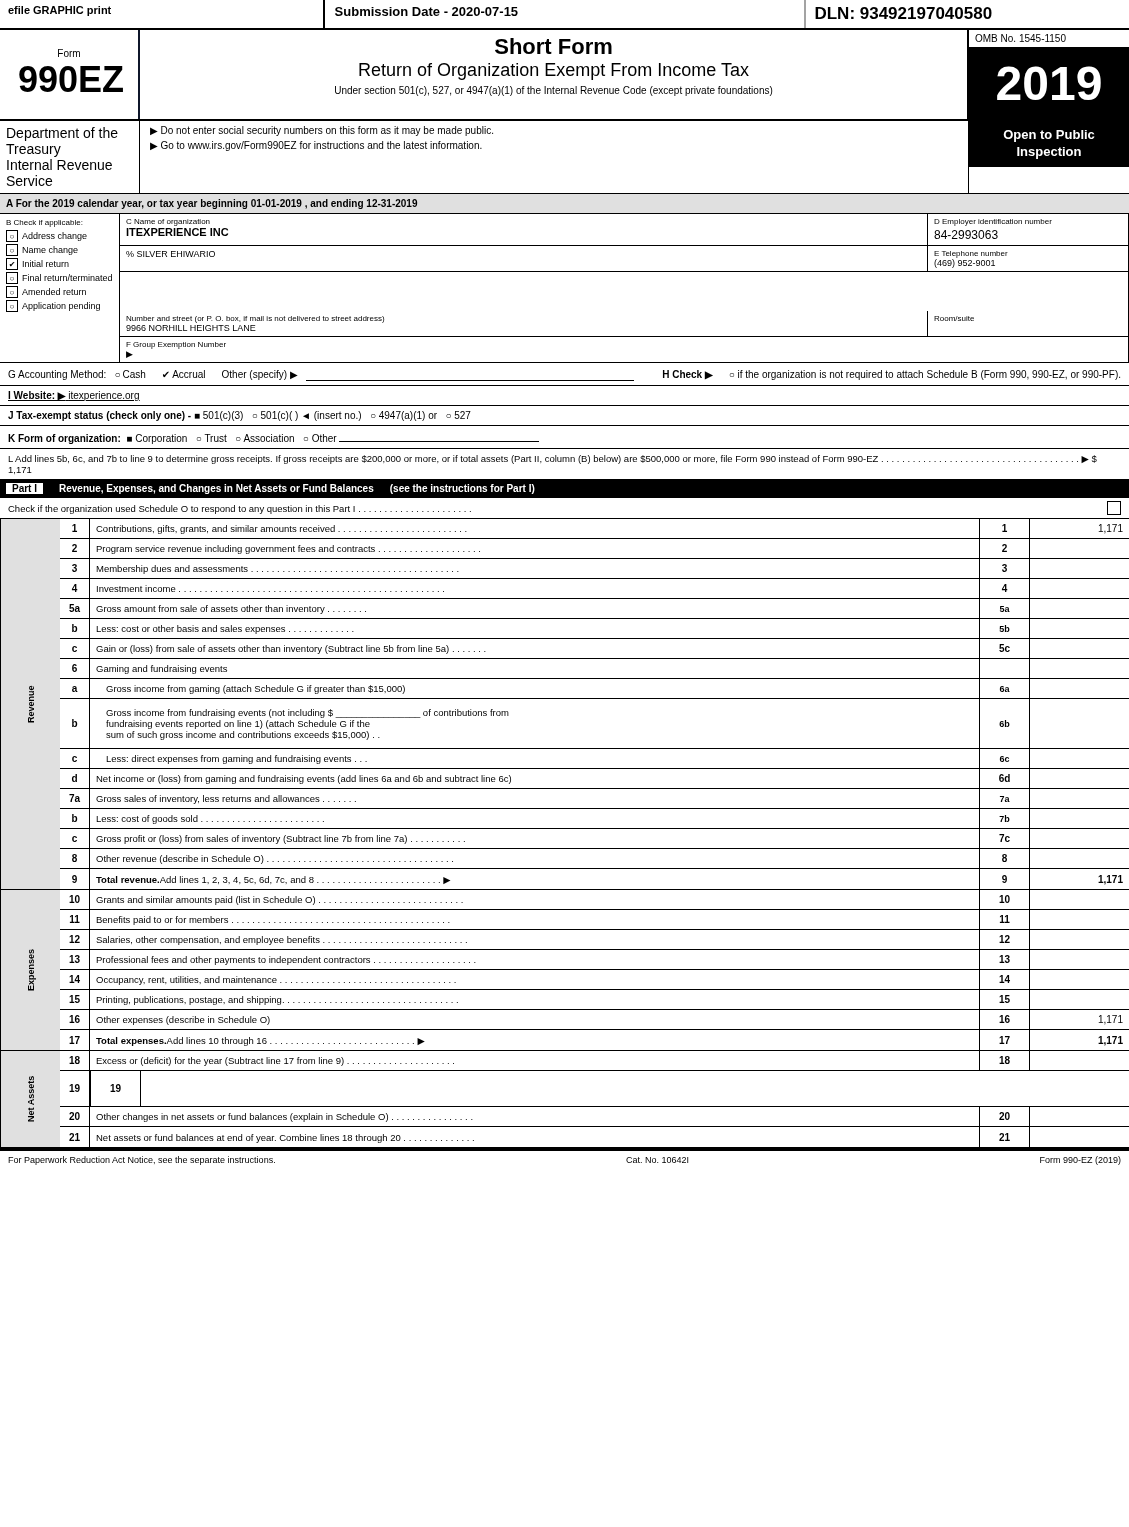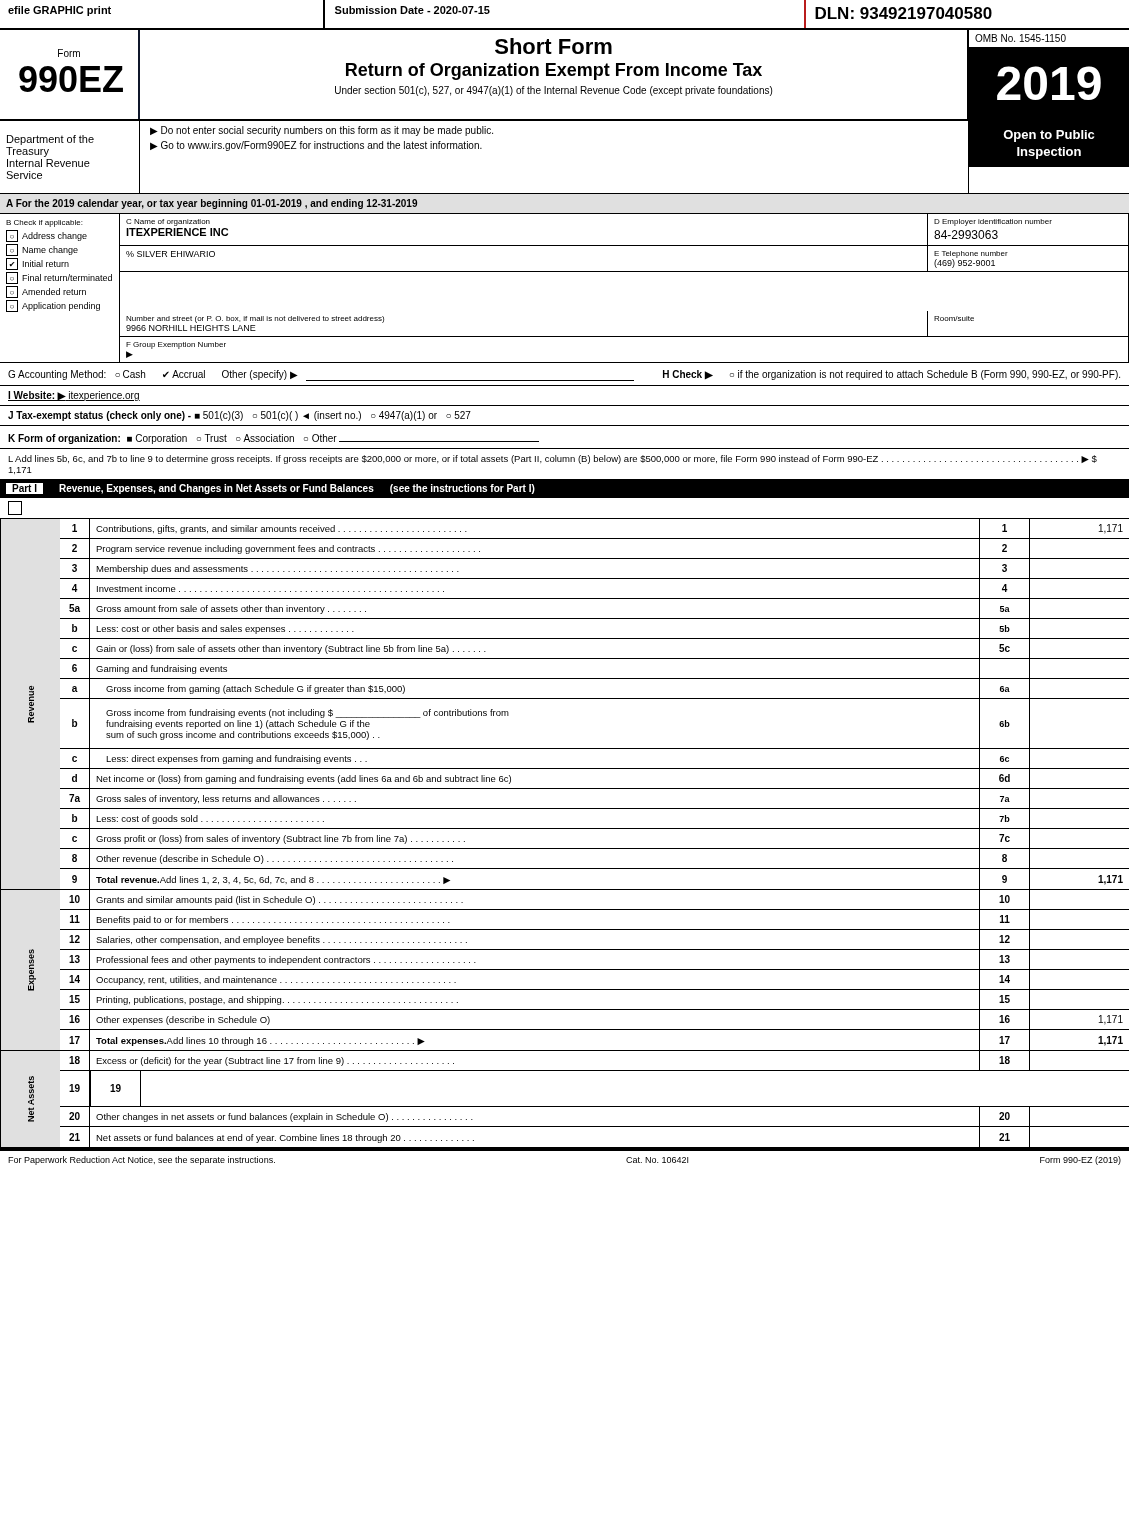--- a/index.html
+++ b/index.html
@@ -22,23 +22,23 @@
       background: #fff;
     }
     .top-bar-left {
       flex: 1;
       border-right: 2px solid #000;
       padding: 4px 8px;
       font-size: 11px;
     }
     .top-bar-mid {
       flex: 1.5;
-      border-right: 2px solid #b91c1c;
+      border-right: 2px solid #a3a3a3;
       padding: 4px 10px;
-      font-size: 11px;
+      font-size: 13px;
     }
     .top-bar-right {
       flex: 1;
       padding: 4px 8px;
       font-size: 17px;
     }
     
     .main-header {
       display: flex;
       border-bottom: 2px solid #000;
@@ -58,21 +58,21 @@
       border-right: 2px solid #000;
       text-align: center;
       padding: 4px 10px;
     }
     .form-center h1 {
       font-size: 22px;
       font-weight: bold;
     }
     .form-center h2 {
       font-size: 18px;
-      font-weight: bold;
+      font-weight: normal;
     }
     .form-center p {
       font-size: 10px;
       margin-top: 4px;
     }
     .form-right {
       width: 160px;
       display: flex;
       flex-direction: column;
     }
@@ -102,22 +102,22 @@
       line-height: 1.3;
     }
     
     .notice-row {
       display: flex;
       border-bottom: 1px solid #000;
     }
     .notice-left {
       width: 140px;
       border-right: 1px solid #000;
-      padding: 12px 6px;
-      font-size: 11px;
+      padding: 4px 6px;
+      font-size: 14px;
     }
     .notice-mid {
       flex: 1;
       padding: 4px 10px;
       font-size: 10px;
       border-right: 1px solid #000;
     }
     .notice-mid p { margin-bottom: 4px; }
     .notice-right {
       width: 160px;
@@ -512,20 +512,21 @@
 
   <div class="line-l">L Add lines 5b, 6c, and 7b to line 9 to determine gross receipts. If gross receipts are $200,000 or more, or if total assets (Part II, column (B) below) are $500,000 or more, file Form 990 instead of Form 990-EZ . . . . . . . . . . . . . . . . . . . . . . . . . . . . . . . . . . . . . . ▶ $ 1,171</div>
 
   <div class="part-header">
     <span class="part-label">Part I</span>
     <span>Revenue, Expenses, and Changes in Net Assets or Fund Balances</span>
     <span>(see the instructions for Part I)</span>
   </div>
 
   <div style="border-bottom:1px solid #000;padding:3px 8px;font-size:9.5px;display:flex;align-items:center;">
+    <span style="flex:1;">Check if the organization used Schedule O to respond to any question in this Part I . . . . . . . . . . . . . . . . . . . . . .</span>
     <span style="border:1px solid #000;width:14px;height:14px;display:inline-flex;align-items:center;justify-content:center;"></span>
   </div>
 
   <div style="display:flex;border-bottom:1px solid #000;">
     <div class="section-label-vert" style="width:60px;border-right:1px solid #000;">Revenue</div>
     <div style="flex:1;display:flex;flex-direction:column;">
 
       <div class="group-row">
         <div class="g-num">1</div>
         <div class="g-desc">Contributions, gifts, grants, and similar amounts received . . . . . . . . . . . . . . . . . . . . . . . . .</div>

